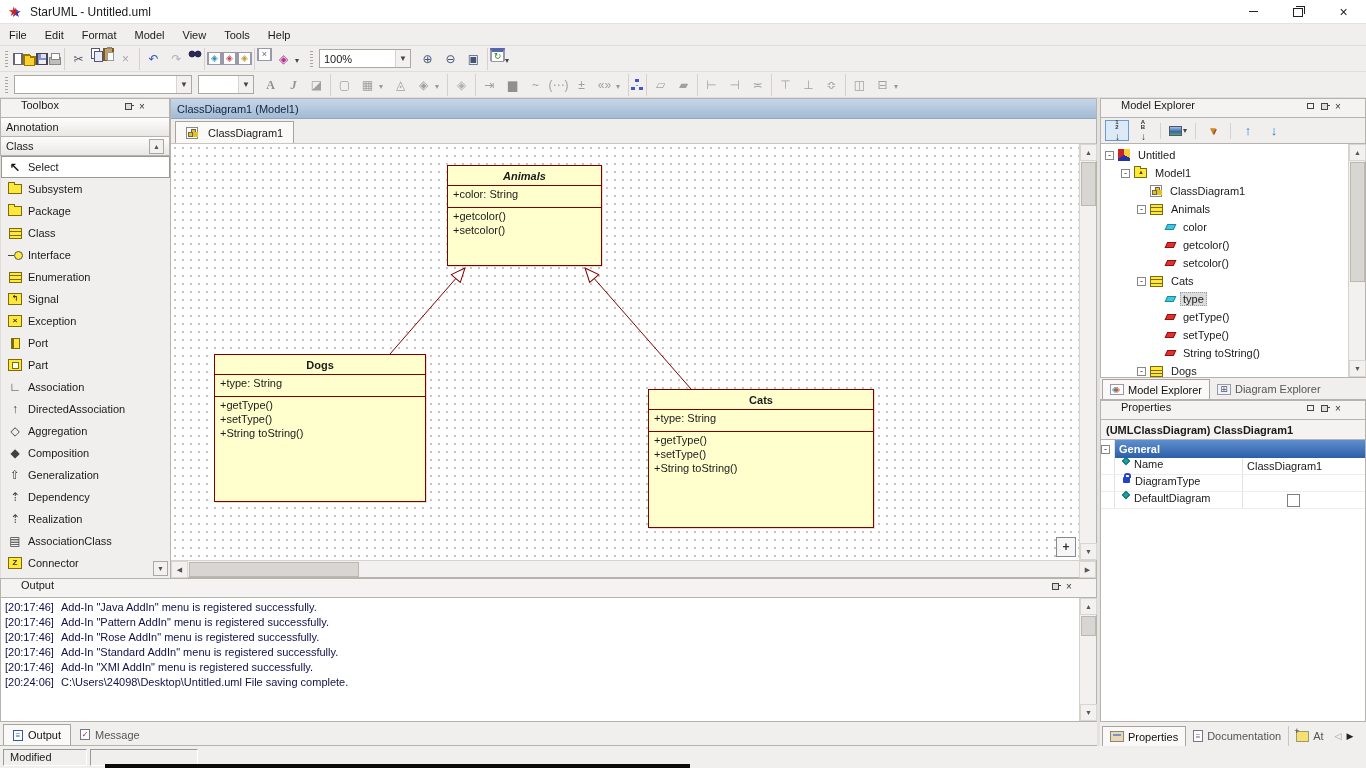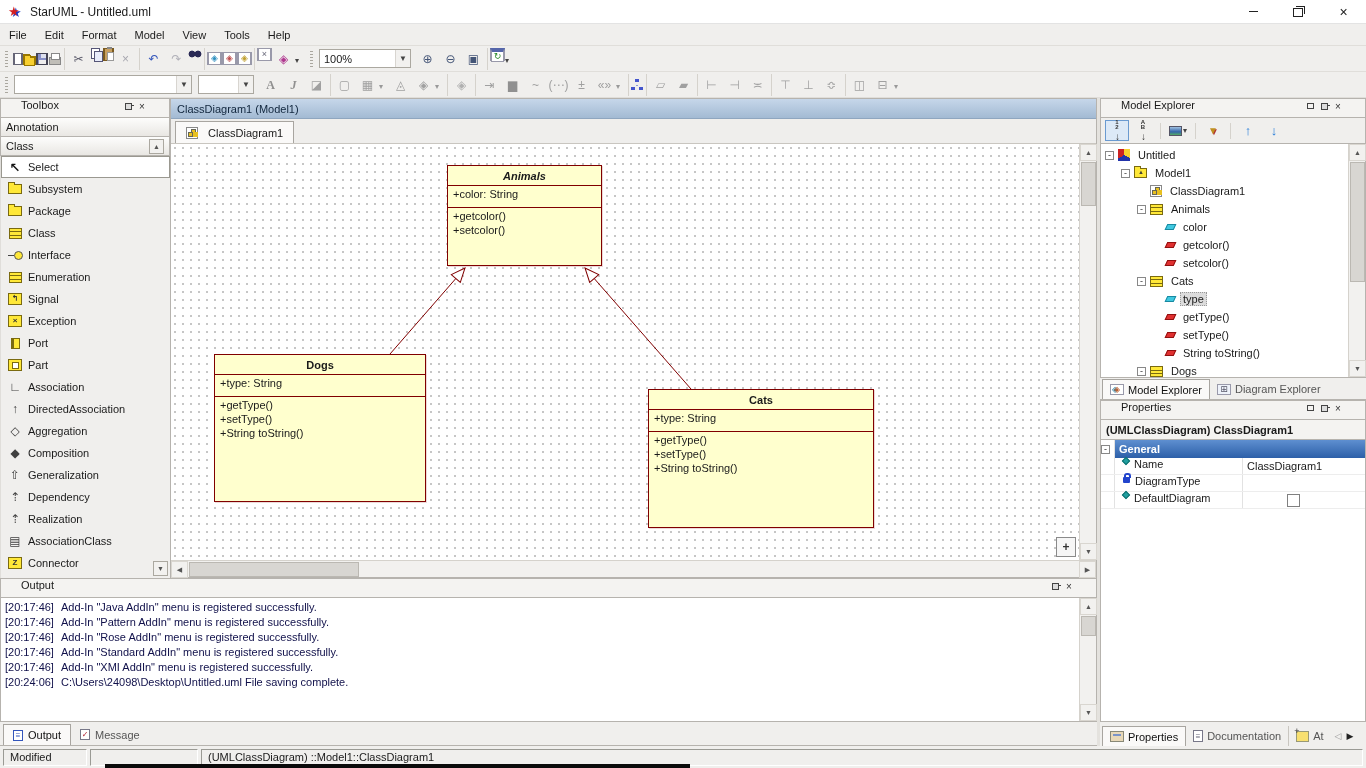--- a/index.html
+++ b/index.html
@@ -1048,21 +1048,20 @@
             <span class="tab-arrow on">▶</span>
           </div>
         </div>
       </div>
     </div>
   </div>
 
   <div class="statusbar">
     <span class="status-cell st-1">Modified</span>
     <span class="status-cell st-2"></span>
-    <span class="status-cell st-3">(UMLClassDiagram) ::Model1::ClassDiagram1</span>
   </div>
 </div>
 
 <div class="taskbar-sliver"></div>
 
 <style>
   
   .picon[data-picon="diamond"]{width:6px;height:6px;background:#20A0A0;border:1px solid #107070;transform:rotate(45deg);display:inline-block;}
   .picon[data-picon="lock"]{width:7px;height:6px;background:#2244CC;border-radius:1px;position:relative;display:inline-block;margin-top:2px;}
   .picon[data-picon="lock"]::before{content:"";position:absolute;top:-4px;left:1px;width:3px;height:3px;border:2px solid #2244CC;border-bottom:none;border-radius:3px 3px 0 0;}

